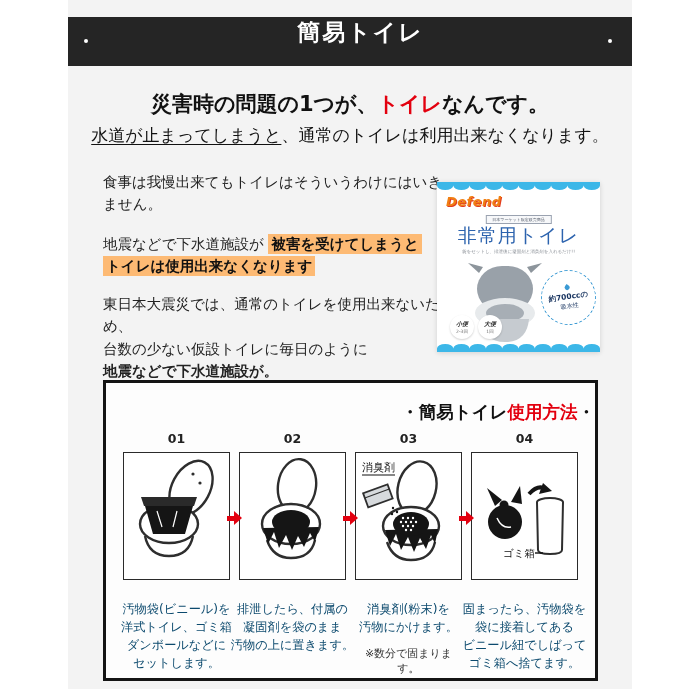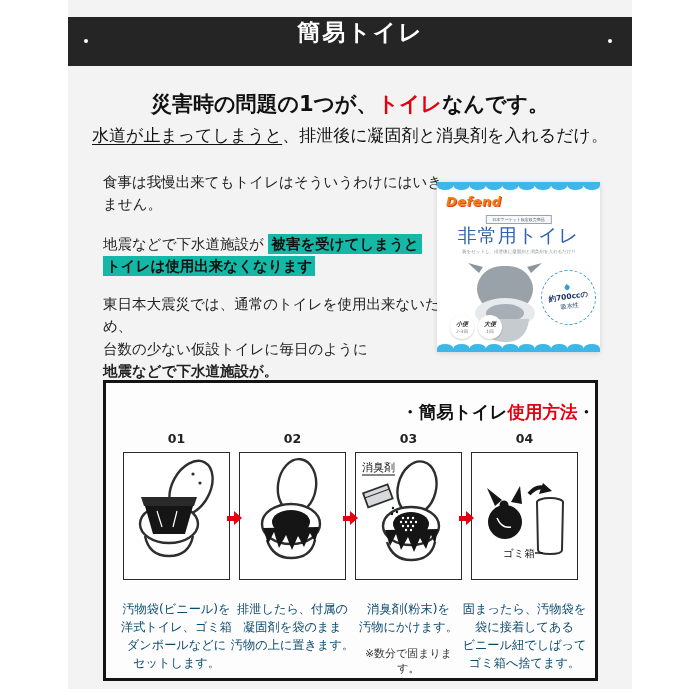--- a/index.html
+++ b/index.html
@@ -21,21 +21,21 @@
   .headline .red { color:#e3000f; }
   .subheadline { position:absolute; top:124px; left:0; width:564px; text-align:center;
                  font-size:17px; color:#111; font-weight:500; }
   .subheadline .ul { text-decoration:underline; text-underline-offset:3px; }
 
   
   .intro-text { position:absolute; left:35px; top:171px; width:345px; font-size:14.5px; color:#222; }
   .intro-text p { line-height:1.55; }
   .p1 { margin-bottom:17px; }
   .p2 { margin-bottom:15px; line-height:1.75; }
-  .hl { background:#14b8a6; font-weight:bold; padding:2px 3px; color:#111; }
+  .hl { background:#fdba74; font-weight:bold; padding:2px 3px; color:#111; }
   .p3 { line-height:1.65; }
   .preline { white-space:pre-line; }
   .bold { font-weight:bold; }
 
   
   .package { position:absolute; left:369px; top:170px; width:163px; height:170px; background:#ffffff;
              box-shadow:0 1px 5px rgba(0,0,0,.14); overflow:hidden;margin-top:12px; }
   .wave { position:absolute; left:0; width:163px; height:9px; }
   .wave.top { top:0; } .wave.bottom { bottom:0; }
   .brand { position:absolute; left:9px; top:12px; font-size:13px; font-weight:bold; font-style:italic;
@@ -90,21 +90,21 @@
   <div class="title-bar">
     <span class="bar-dot left"></span>
     <h1>簡易トイレ</h1>
     <span class="bar-dot right"></span>
   </div>
 
   <div class="headline">
     <span>災害時の問題の1つが、</span><span class="red">トイレ</span><span>なんです。</span>
   </div>
   <div class="subheadline">
-    <span class="ul">水道が止まってしまうと</span><span>、排泄後に凝固剤と消臭剤を入れるだけ。</span>
+    <span class="ul">水道が止まってしまうと</span><span>、通常のトイレは利用出来なくなります。</span>
   </div>
 
   <div class="intro-text">
     <p class="p1">食事は我慢出来てもトイレはそういうわけにはいきません。</p>
     <p class="p2">
       <span>地震などで下水道施設が</span>
       <span class="hl">被害を受けてしまうと</span><br>
       <span class="hl">トイレは使用出来なくなります</span>
     </p>
     <p class="p3">

